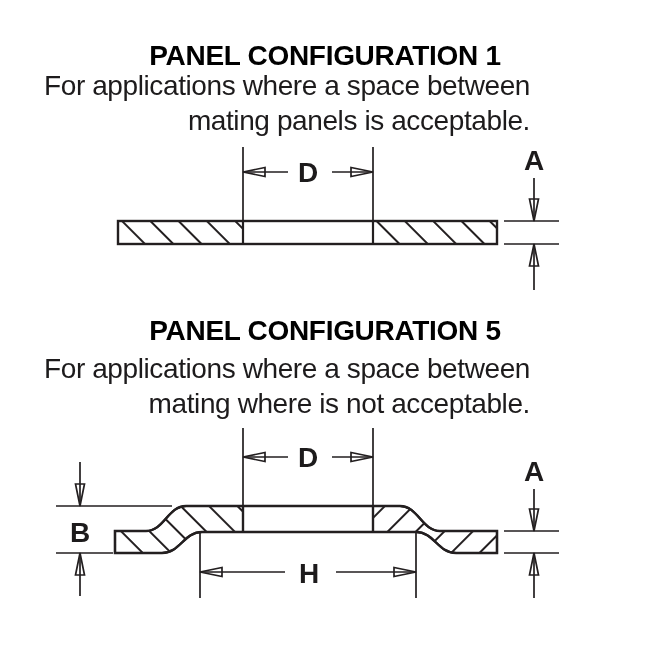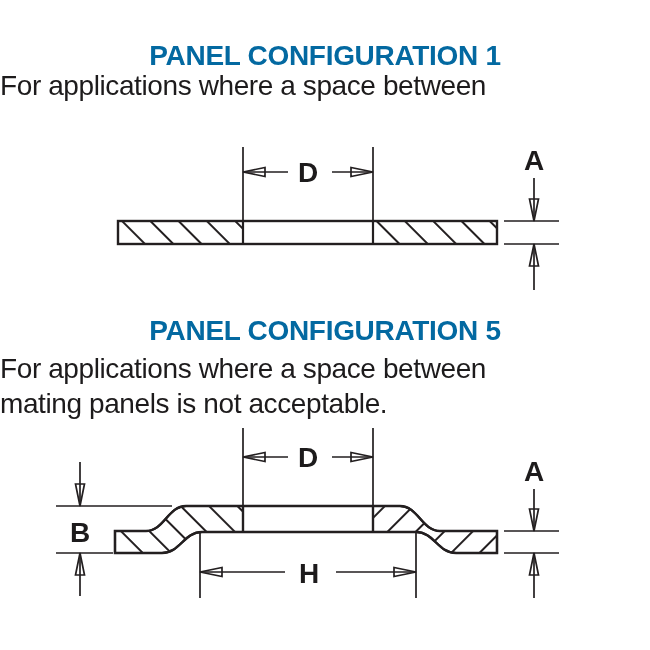--- a/index.html
+++ b/index.html
@@ -1,42 +1,43 @@
 <!DOCTYPE html>
 <html><head>
 <meta charset="utf-8">
 <style>
   html,body{margin:0;padding:0;background:#fff;}
   .canvas{position:relative;width:650px;height:650px;background:#ffffff;overflow:hidden;
           font-family:"Liberation Sans",sans-serif;}
   .sec-title{position:absolute;left:0;width:650px;text-align:center;
-             font-size:28px;font-weight:bold;color:#0369a1;letter-spacing:-0.3px;line-height:1;}
-  .sec-desc{position:absolute;left:0;width:530px;text-align:left;
+             font-size:28px;font-weight:bold;color:#000000;letter-spacing:-0.3px;line-height:1;}
+  .sec-desc{position:absolute;left:0;width:530px;text-align:right;
             font-size:28px;font-weight:400;color:#1d1b1c;letter-spacing:-0.4px;line-height:35px;}
   #title-1{top:42px;}
   #desc-1{top:68px;}
   #title-2{top:317px;}
   #desc-2{top:351px;}
   .drawing{position:absolute;left:0;top:0;}
   .dim-label{font-family:"Liberation Sans",sans-serif;font-size:28px;font-weight:bold;fill:#1d1b1c;}
 </style>
 </head>
 <body>
 
 <div class="canvas">
 
   <div class="sec-title" id="title-1">PANEL CONFIGURATION 1</div>
   <div class="sec-desc" id="desc-1">
     <span>For applications where a space between</span><br>
+    <span>mating panels is acceptable.</span>
   </div>
 
   <div class="sec-title" id="title-2">PANEL CONFIGURATION 5</div>
   <div class="sec-desc" id="desc-2">
     <span>For applications where a space between</span><br>
-    <span>mating panels is not acceptable.</span>
+    <span>mating where is not acceptable.</span>
   </div>
 
   <svg class="drawing" width="650" height="650" viewBox="0 0 650 650">
     <defs>
       <pattern id="hatchL" patternUnits="userSpaceOnUse" width="20" height="20" patternTransform="rotate(-45)">
         <line x1="10" y1="-1" x2="10" y2="21" stroke="#231f20" stroke-width="2"></line>
       </pattern>
       <pattern id="hatchR" patternUnits="userSpaceOnUse" width="20" height="20" patternTransform="rotate(45)">
         <line x1="10" y1="-1" x2="10" y2="21" stroke="#231f20" stroke-width="2"></line>
       </pattern>

